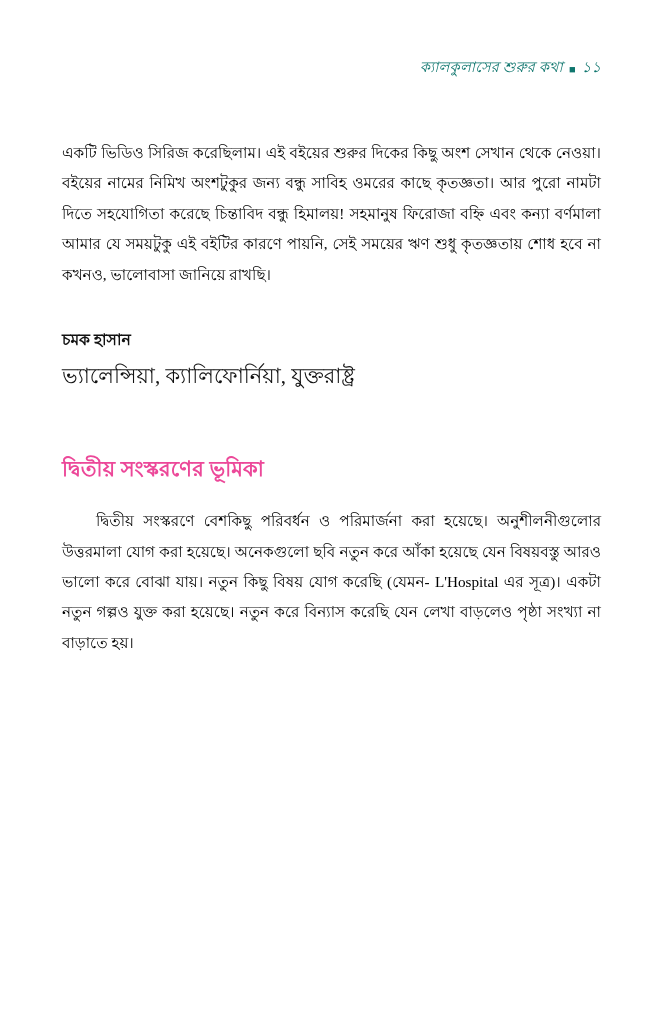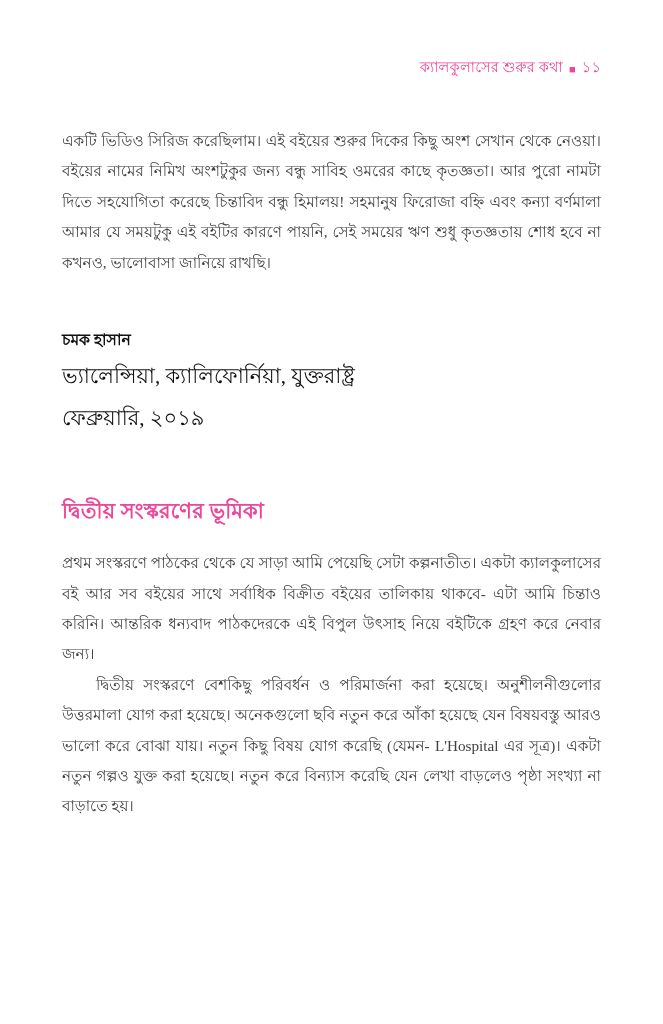--- a/index.html
+++ b/index.html
@@ -19,47 +19,48 @@
     width: 663px;
     height: 1024px;
     box-sizing: border-box;
     padding: 56px 62px 40px 62px;
     background: #ffffff;
   }
   .running-head {
     text-align: right;
     font-size: 14.5px;
     letter-spacing: 0.2px;
-    color: #ec4899;
-    margin: 0 0 46px 0;
+    color: #0f766e;
+    margin: 0 0 58px 0;
     white-space: nowrap;
+    font-style: italic;
   }
   .running-head .bullet {
     display: inline-block;
     margin: 0 6px;
     font-size: 11px;
     vertical-align: middle;
   }
   .body-text {
     font-size: 15.2px;
     line-height: 2.0;
     text-align: justify;
     text-justify: inter-word;
-    color: #404040;
+    color: #000000;
     margin: 0;
   }
   .para {
     margin: 0 0 0 0;
     text-indent: 0;
   }
   .para.indent {
     text-indent: 34px;
   }
   .signature-block {
-    margin-top: 46px;
+    margin-top: 34px;
     line-height: 2.0;
     font-size: 15.2px;
   }
   .sig-name {
     font-weight: bold;
     font-size: 15.6px;
   }
   .sig-line { font-size: 21px; }
   .section-heading {
     margin-top: 56px;
@@ -79,23 +80,21 @@
     <span>ক্যালকুলাসের শুরুর কথা</span><span class="bullet">■</span><span>১১</span>
   </div>
 
   <div class="body-text">
     <p class="para">একটি ভিডিও সিরিজ করেছিলাম। এই বইয়ের শুরুর দিকের কিছু অংশ সেখান থেকে নেওয়া। বইয়ের নামের নিমিখ অংশটুকুর জন্য বন্ধু সাবিহ ওমরের কাছে কৃতজ্ঞতা। আর পুরো নামটা দিতে সহযোগিতা করেছে চিন্তাবিদ বন্ধু হিমালয়! সহমানুষ ফিরোজা বহ্নি এবং কন্যা বর্ণমালা আমার যে সময়টুকু এই বইটির কারণে পায়নি, সেই সময়ের ঋণ শুধু কৃতজ্ঞতায় শোধ হবে না কখনও, ভালোবাসা জানিয়ে রাখছি।</p>
   </div>
 
   <div class="signature-block">
     <div class="sig-name">চমক হাসান</div>
     <div class="sig-line">ভ্যালেন্সিয়া, ক্যালিফোর্নিয়া, যুক্তরাষ্ট্র</div>
-    <div class="sig-line">ফেব্রুয়ারি, ২০১৯</div>
   </div>
 
   <div class="section-heading">দ্বিতীয় সংস্করণের ভূমিকা</div>
 
   <div class="body-text">
-    <p class="para">প্রথম সংস্করণে পাঠকের থেকে যে সাড়া আমি পেয়েছি সেটা কল্পনাতীত। একটা ক্যালকুলাসের বই আর সব বইয়ের সাথে সর্বাধিক বিক্রীত বইয়ের তালিকায় থাকবে- এটা আমি চিন্তাও করিনি। আন্তরিক ধন্যবাদ পাঠকদেরকে এই বিপুল উৎসাহ নিয়ে বইটিকে গ্রহণ করে নেবার জন্য।</p>
     <p class="para indent">দ্বিতীয় সংস্করণে বেশকিছু পরিবর্ধন ও পরিমার্জনা করা হয়েছে। অনুশীলনীগুলোর উত্তরমালা যোগ করা হয়েছে। অনেকগুলো ছবি নতুন করে আঁকা হয়েছে যেন বিষয়বস্তু আরও ভালো করে বোঝা যায়। নতুন কিছু বিষয় যোগ করেছি (যেমন- L'Hospital এর সূত্র)। একটা নতুন গল্পও যুক্ত করা হয়েছে। নতুন করে বিন্যাস করেছি যেন লেখা বাড়লেও পৃষ্ঠা সংখ্যা না বাড়াতে হয়।</p>
   </div>
 
 </div>
 
 </body></html>

